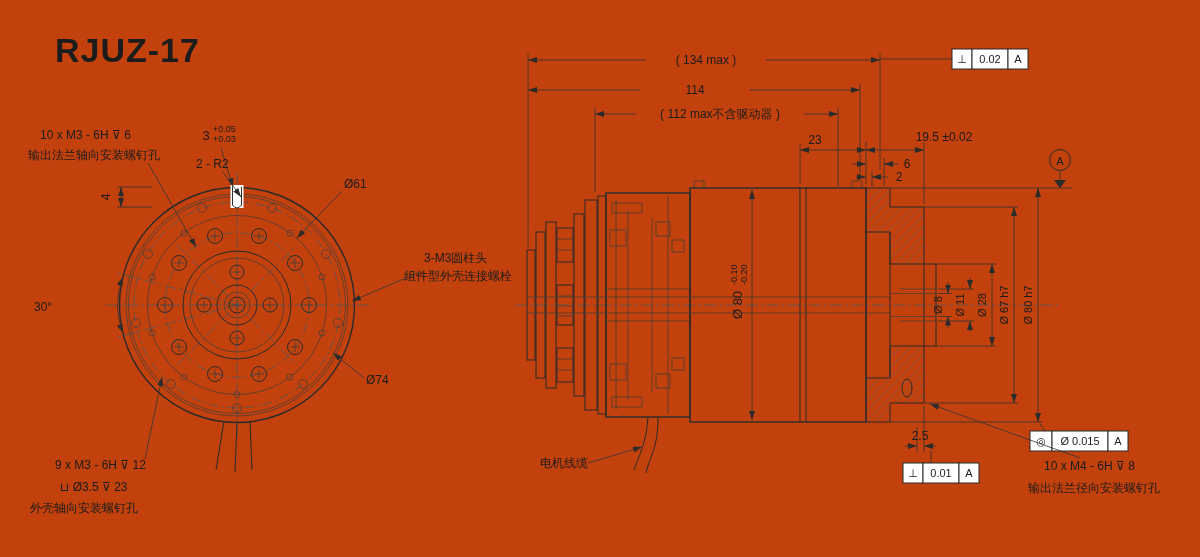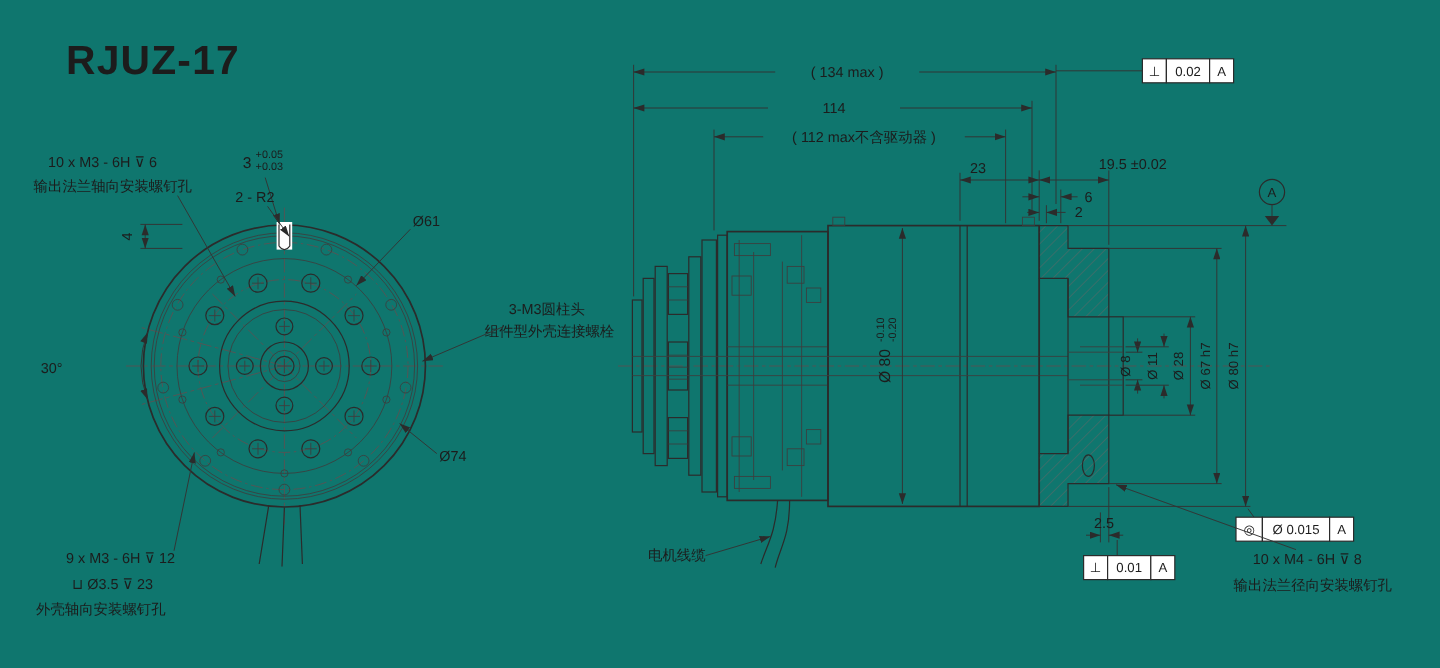--- a/index.html
+++ b/index.html
@@ -1,16 +1,16 @@
 <!DOCTYPE html>
 <html><head>
 <meta charset="utf-8">
 <style>
   html,body{margin:0;padding:0;background:#ffffff;}
-  .canvas{position:relative;width:1200px;height:557px;background:#0f766e;overflow:hidden;
+  .canvas{position:relative;width:1200px;height:557px;background:#c2410c;overflow:hidden;
           font-family:"Liberation Sans","DejaVu Sans",sans-serif;text-align:center;}
   svg{position:absolute;left:0;top:0;}
   svg text{fill:#1c1c1c;font-family:"Liberation Sans","DejaVu Sans",sans-serif;}
   .t9{font-size:9px;}
   .t11{font-size:11px;}
   .t12{font-size:12px;}
   .t13{font-size:13px;}
   .title-text{font-size:34px;font-weight:bold;letter-spacing:1px;}
   .s{stroke:#2b2b2b;stroke-width:1;fill:none;}
   .thin{stroke:#3d3d3d;stroke-width:0.7;}

